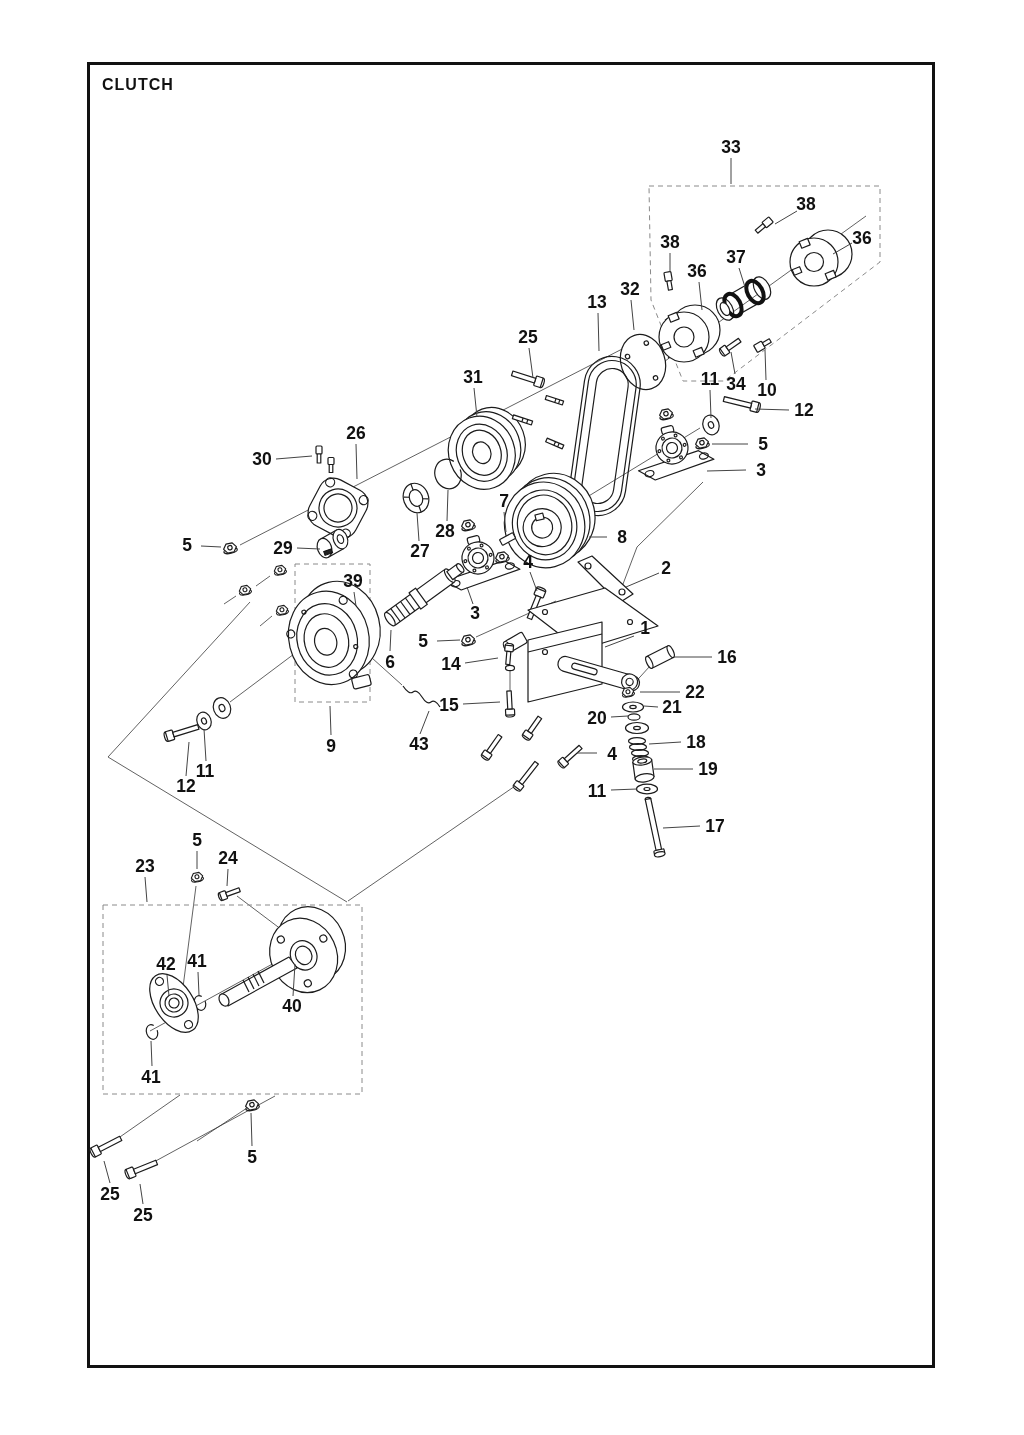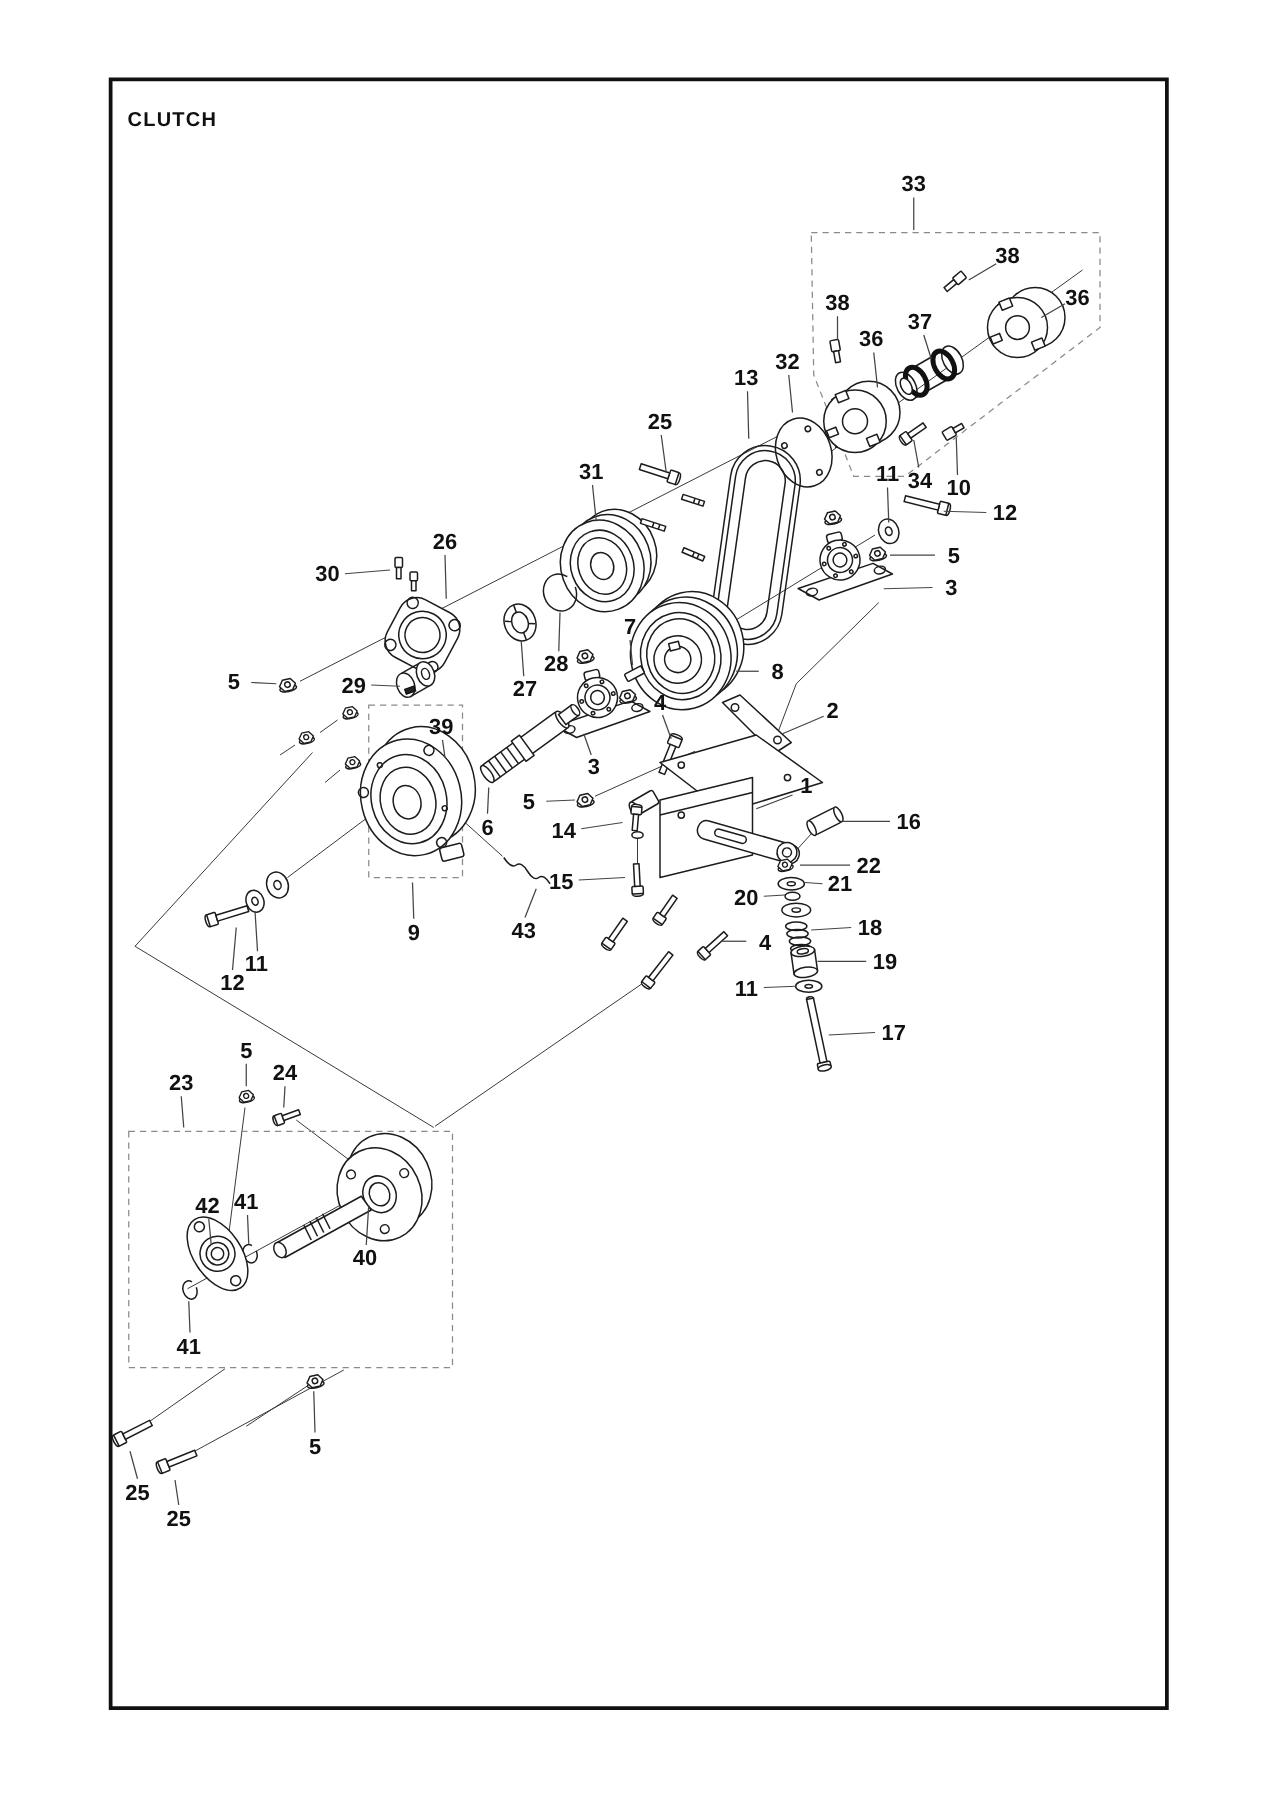--- a/index.html
+++ b/index.html
@@ -1,18 +1,18 @@
 <!DOCTYPE html>
 <html><head>
 <meta charset="utf-8">
 <style>
   html,body{margin:0;padding:0;background:#ffffff;}
   body{width:1024px;height:1435px;position:relative;font-family:"Liberation Sans",sans-serif;}
   .page-frame{position:absolute;left:87px;top:62px;width:848px;height:1306px;border:3px solid #111;background:#fff;box-sizing:border-box;}
-  .doc-title{position:absolute;left:102px;top:88px;font:bold 16px "Liberation Sans",sans-serif;letter-spacing:1px;color:#111;}
+  .doc-title{position:absolute;left:102px;top:76px;font:bold 16px "Liberation Sans",sans-serif;letter-spacing:1px;color:#111;}
   svg{position:absolute;left:0;top:0;}
   .p{fill:#fff;stroke:#1c1c1c;stroke-width:1.2;stroke-linejoin:round;}
   .po{fill:none;stroke:#1c1c1c;stroke-width:1.2;stroke-linejoin:round;}
   .pd{fill:#222;stroke:#111;stroke-width:1;}
   .thin{fill:none;stroke:#3a3a3a;stroke-width:0.8;}
   .dsh{fill:none;stroke:#8a8a8a;stroke-width:1;stroke-dasharray:5 4;}
   .cleader{stroke:#444;stroke-width:1;fill:none;}
   .callout{font:bold 17.5px "Liberation Sans",sans-serif;fill:#111;text-anchor:middle;dominant-baseline:central;}
   .band{fill:none;stroke:#111;stroke-width:4;}
 </style>

